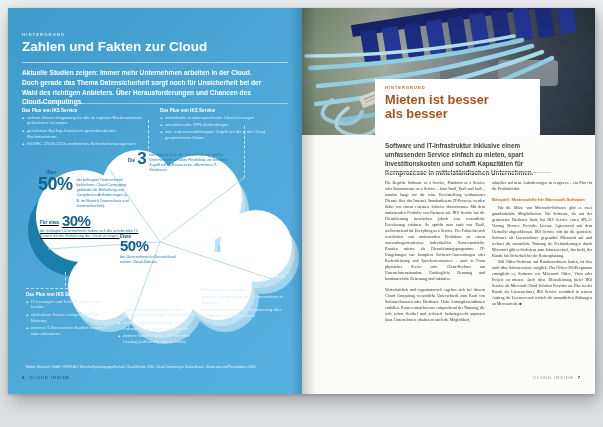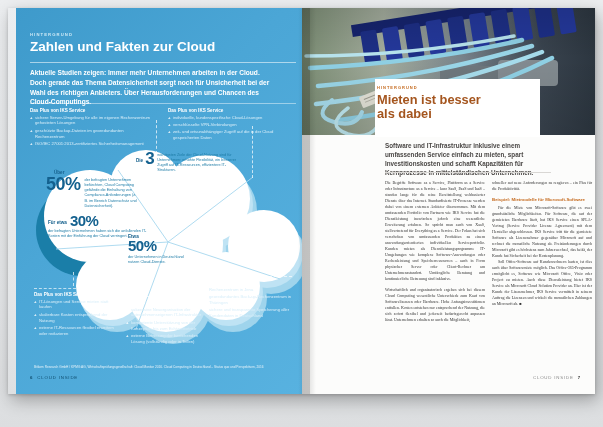--- a/index.html
+++ b/index.html
@@ -10,21 +10,21 @@
     position:relative; overflow:hidden;
     -webkit-font-smoothing:antialiased;
   }
   .stage { position:absolute; inset:0; background:linear-gradient(180deg,#eceef0 0%,#e4e6e8 70%,#dcdee0 100%); }
 
   .spread { position:absolute; left:8px; top:8px; width:587px; height:386px;
     box-shadow:3px 6px 16px rgba(0,0,0,0.30), 0 1px 3px rgba(0,0,0,0.18); }
 
   
   .page-left { position:absolute; left:0; top:0; width:294px; height:386px;
-    background:linear-gradient(135deg,#3e9acb 0%,#4ba6d6 40%,#58b2e0 100%); overflow:hidden;margin-left:8px; }
+    background:linear-gradient(135deg,#3e9acb 0%,#4ba6d6 40%,#58b2e0 100%); overflow:hidden; }
   .lp-kicker { position:absolute; left:14px; top:24px; font-size:4.2px; font-weight:bold;
     letter-spacing:1.1px; color:#cfeaf6; }
   .lp-title { position:absolute; left:14px; top:31px; font-size:13.5px; font-weight:bold; color:#ffffff; }
   .lp-rule1 { position:absolute; left:14px; top:54px; width:266px; height:1px; background:rgba(255,255,255,0.55); }
   .lp-intro { position:absolute; left:14px; top:60px; width:242px; font-size:6.6px; font-weight:bold;
     color:#ffffff; line-height:1.48; }
   .lp-rule2 { position:absolute; left:14px; top:95px; width:266px; height:1px; background:rgba(255,255,255,0.45); }
 
   .plist { position:absolute; color:#e3f3fb; }
   .plist .pl-title { font-size:4.6px; font-weight:bold; color:#ffffff; margin-bottom:1.5px; }
@@ -51,38 +51,38 @@
   .s1 .pfx { margin-left:8px; margin-bottom:1px; }
   .s1 .num { font-size:18px; }
   .s1 .desc { width:56px; margin-left:4px; margin-top:2px; }
   .s2 { left:120px; top:143px; width:118px; }
   .s2 .pfx { margin-top:7px; margin-right:2px; }
   .s2 .num { font-size:17px; }
   .s2 .desc { width:82px; margin-left:3px; margin-top:2px; }
   .s3 { left:146px; top:190px; width:116px; }
   .s3 .num { font-size:16px; }
   .s3 .desc { width:62px; margin-left:4px; margin-top:2px; }
-  .s4 { left:32px; top:206px; width:100px; }
+  .s4 { left:32px; top:206px; width:100px;text-decoration:underline; }
   .s4 .pfx { margin-top:6px; margin-right:3px; }
   .s4 .num { font-size:15px; }
   .s4 .desc { margin-top:1.5px; }
   .s5 { left:112px; top:226px; width:60px; }
   .s5 .num { font-size:15px; }
   .s5 .desc { margin-top:2px; }
 
   .lp-footnote { position:absolute; left:18px; top:357px; width:262px; font-size:3.2px;
     color:rgba(255,255,255,0.85); }
   .lp-footer { position:absolute; left:14px; top:367px; font-size:4.4px; color:#0e4c6e;
     letter-spacing:0.8px; display:flex; gap:4px; align-items:center; }
   .lp-footer .pgno { font-weight:bold; }
 
   
   .page-right { position:absolute; left:294px; top:0; width:293px; height:386px; background:#fcfcfb; overflow:hidden; }
   .photo { position:absolute; left:0; top:0; width:293px; height:127px; }
-  .titlebox { position:absolute; left:73px; top:71px; width:165px; height:58px; background:#ffffff; padding:6px 10px 0 2px; }
+  .titlebox { position:absolute; left:73px; top:71px; width:165px; height:58px; background:#ffffff; padding:6px 10px 0 10px; }
   .rp-kicker { font-size:4px; font-weight:bold; letter-spacing:1px; color:#c56a1e; margin-bottom:3px; }
   .rp-title { font-size:12.8px; font-weight:bold; color:#a4551e; line-height:1.12; }
   .rp-intro { position:absolute; left:83px; top:134px; width:166px; font-size:6.3px; font-weight:bold;
     color:#4a4745; line-height:1.42; }
   .rp-rule { position:absolute; left:83px; top:164px; width:166px; height:1px; background:#d9d7d4; }
 
   .bodycol { position:absolute; top:172px; width:100px; font-family:"Liberation Serif", serif;
     font-size:4px; line-height:1.5; color:#333; text-align:justify; }
   .c1 { left:83px; } .c2 { left:190px; }
   .bodycol p + p { margin-top:5px; }
@@ -301,21 +301,21 @@
             <line x1="62" y1="91" x2="77" y2="91" stroke="#b0afa3" stroke-width="0.8"></line>
           </g>
           <rect x="0" y="0" width="293" height="127" fill="url(#gvig)"></rect>
         </svg>
       </div>
 
       <div class="titlebox">
         <div class="rp-kicker">HINTERGRUND</div>
         <div class="rp-title">
           <div>Mieten ist besser</div>
-          <div>als dabei</div>
+          <div>als besser</div>
         </div>
       </div>
 
       <div class="rp-intro">Software und IT-Infrastruktur inklusive einem umfassenden Service einfach zu mieten, spart Investitionskosten und schafft Kapazitäten für Kernprozesse in mittelständischen Unternehmen.</div>
       <div class="rp-rule"></div>
 
       <div class="bodycol c1">
         <p>Die Begriffe Software as a Service, Plattform as a Service oder Infrastructure as a Service – kurz SaaS, PaaS und IaaS – standen lange für die reine Bereitstellung webbasierter Dienste über das Internet. Standardisierte IT-Prozesse werden dabei von einem externen Anbieter übernommen. Mit dem umfassenden Portfolio von Partnern wie IKS Service hat die Dienstleistung inzwischen jedoch eine wesentliche Erweiterung erfahren. So spricht man auch von XaaS, stellvertretend für Everything as a Service. Der Fokus hat sich verschoben von umfassenden Produkten zu einem anwendungsorientierten individuellen Serviceportfolio. Kunden mieten als Dienstleistungsprogramme IT-Umgebungen wie komplexe Software-Anwendungen oder Rechenleistung und Speicherressourcen – auch in Form physischer Server oder Client-Rechner am Unternehmensstandort. Umfängliche Beratung und kontinuierliche Betreuung sind inklusive.</p>
         <p>Wirtschaftlich und organisatorisch ergeben sich bei diesem Cloud Computing wesentliche Unterschiede zum Kauf von Softwarelizenzen oder Hardware. Hohe Anfangsinvestitionen entfallen. Kosten entstehen nur entsprechend der Nutzung, die sich sofort flexibel und jederzeit bedarfsgerecht anpassen lässt. Unternehmen erhalten so auch die Möglichkeit,</p>
       </div>

